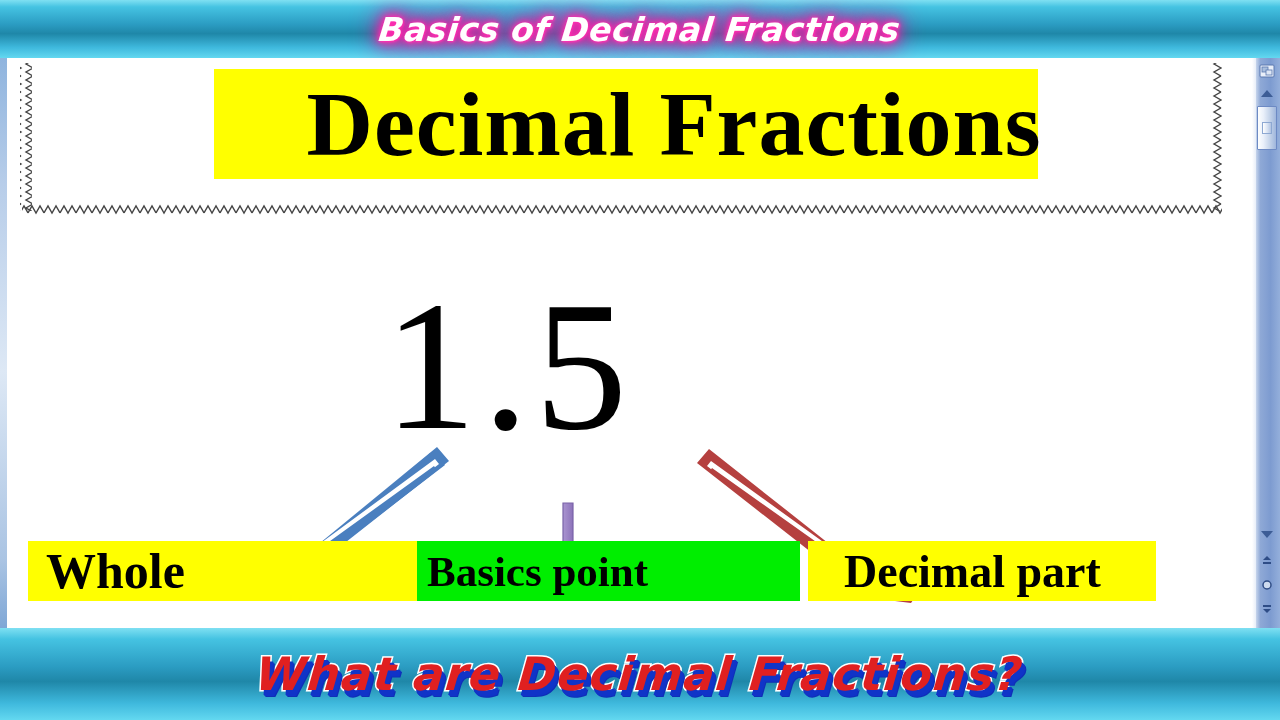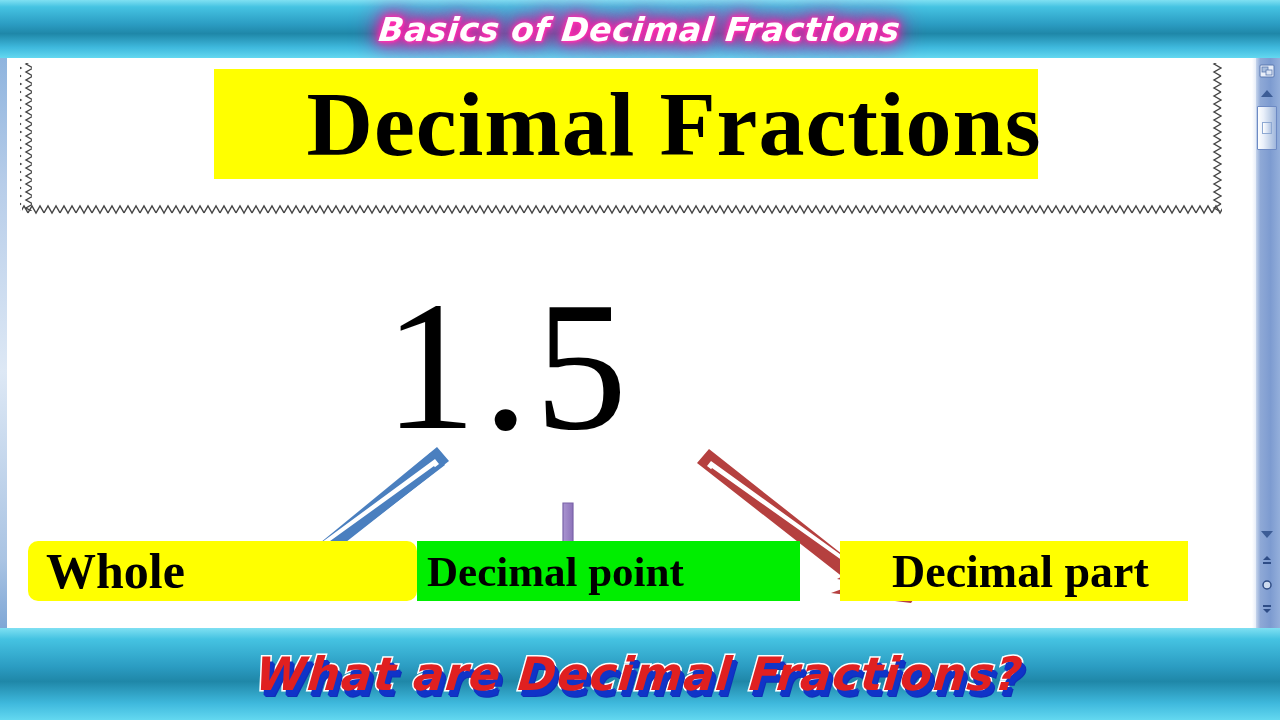--- a/index.html
+++ b/index.html
@@ -170,36 +170,35 @@
     color: #000000;
     white-space: nowrap;
   }
   #label-whole {
     left: 0;
     width: 389px;
     background: #ffff00;
     font-size: 50px;
     padding-left: 18px;
     box-sizing: border-box;
-    border-radius: 10px;
   }
   #label-point {
     left: 389px;
     width: 383px;
     background: #00ee00;
     font-size: 43px;
     padding-left: 10px;
     box-sizing: border-box;
   }
   #label-part {
-    left: 812px;
+    left: 780px;
     width: 348px;
     background: #ffff00;
     font-size: 46px;
-    padding-left: 52px;
+    padding-left: 36px;
     box-sizing: border-box;
   }
 
   
   #scrollbar {
     position: absolute;
     left: 1252px;
     top: 58px;
     width: 28px;
     height: 570px;
@@ -322,21 +321,21 @@
       </linearGradient>
     </defs>
     <polygon points="15,2 25,2 25,62 34,62 20,92 6,62 15,62" fill="url(#pgrad)" stroke="#7a63a8" stroke-width="1.2"></polygon>
   </svg>
 
   <div id="label-bar">
     <div id="label-whole" class="label-block">
       <span>Whole</span>
     </div>
     <div id="label-point" class="label-block">
-      <span>Decimal point</span>
+      <span>Basics point</span>
     </div>
     <div id="label-part" class="label-block">
       <span>Decimal part</span>
     </div>
   </div>
 </div>
 
 <div id="scrollbar">
   <div id="scroll-track"></div>
 

